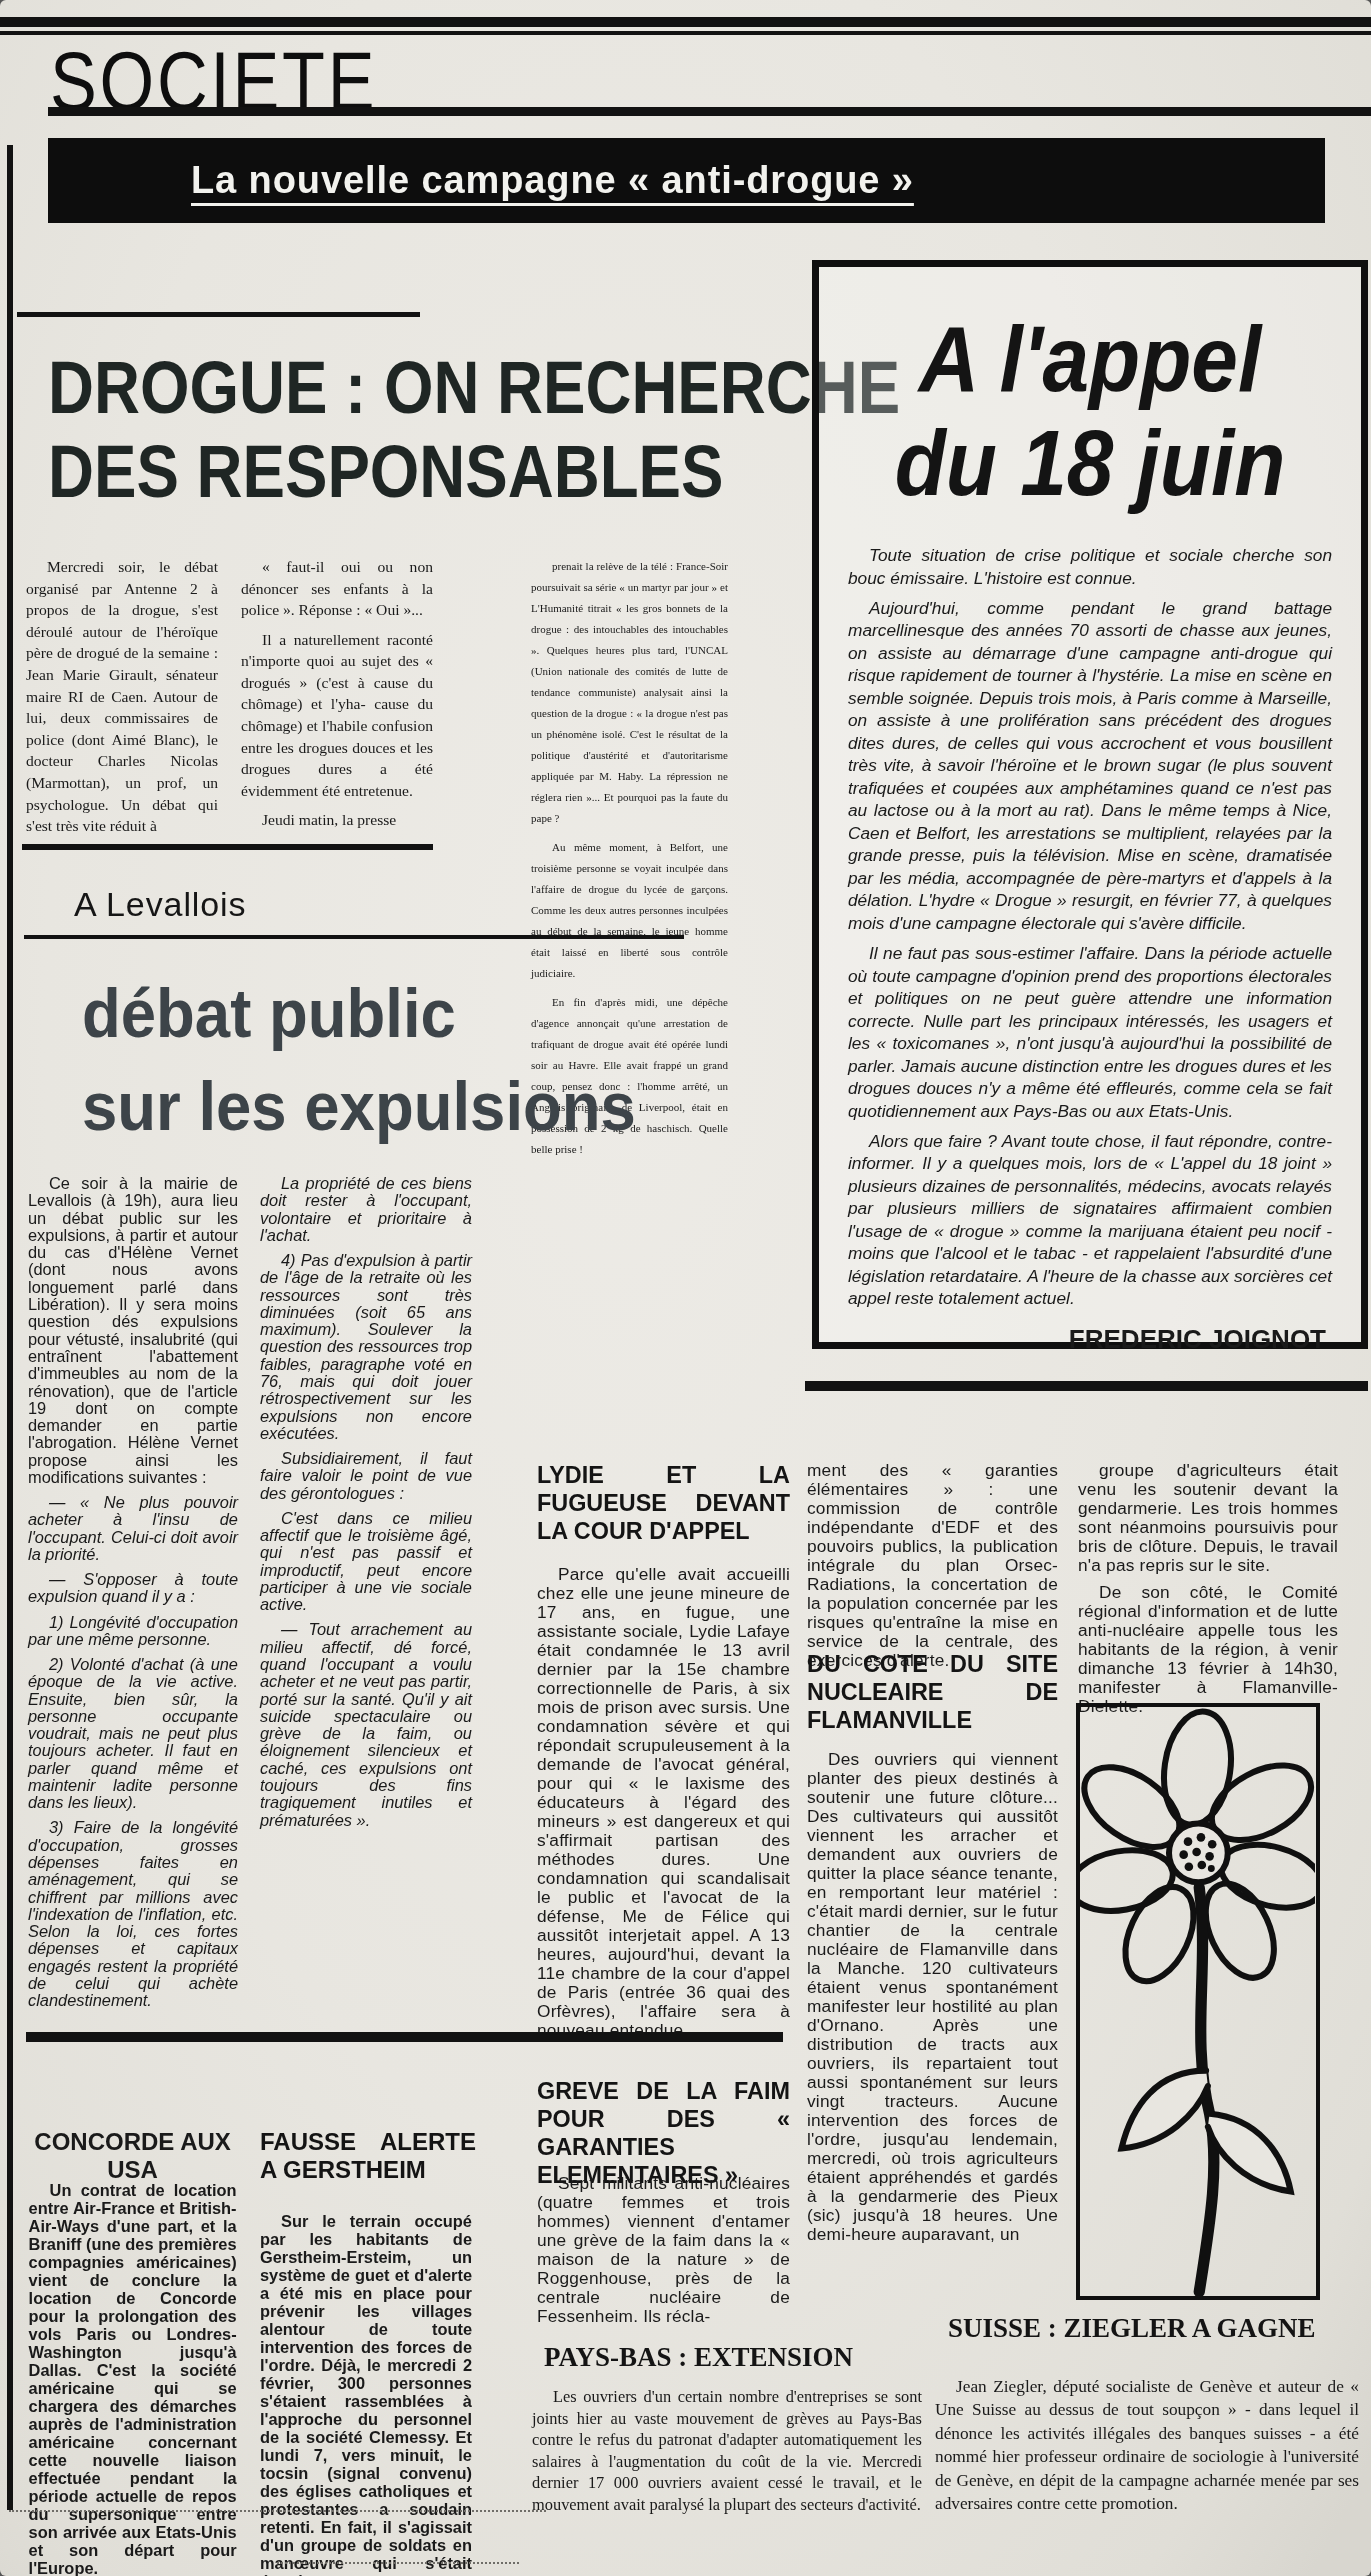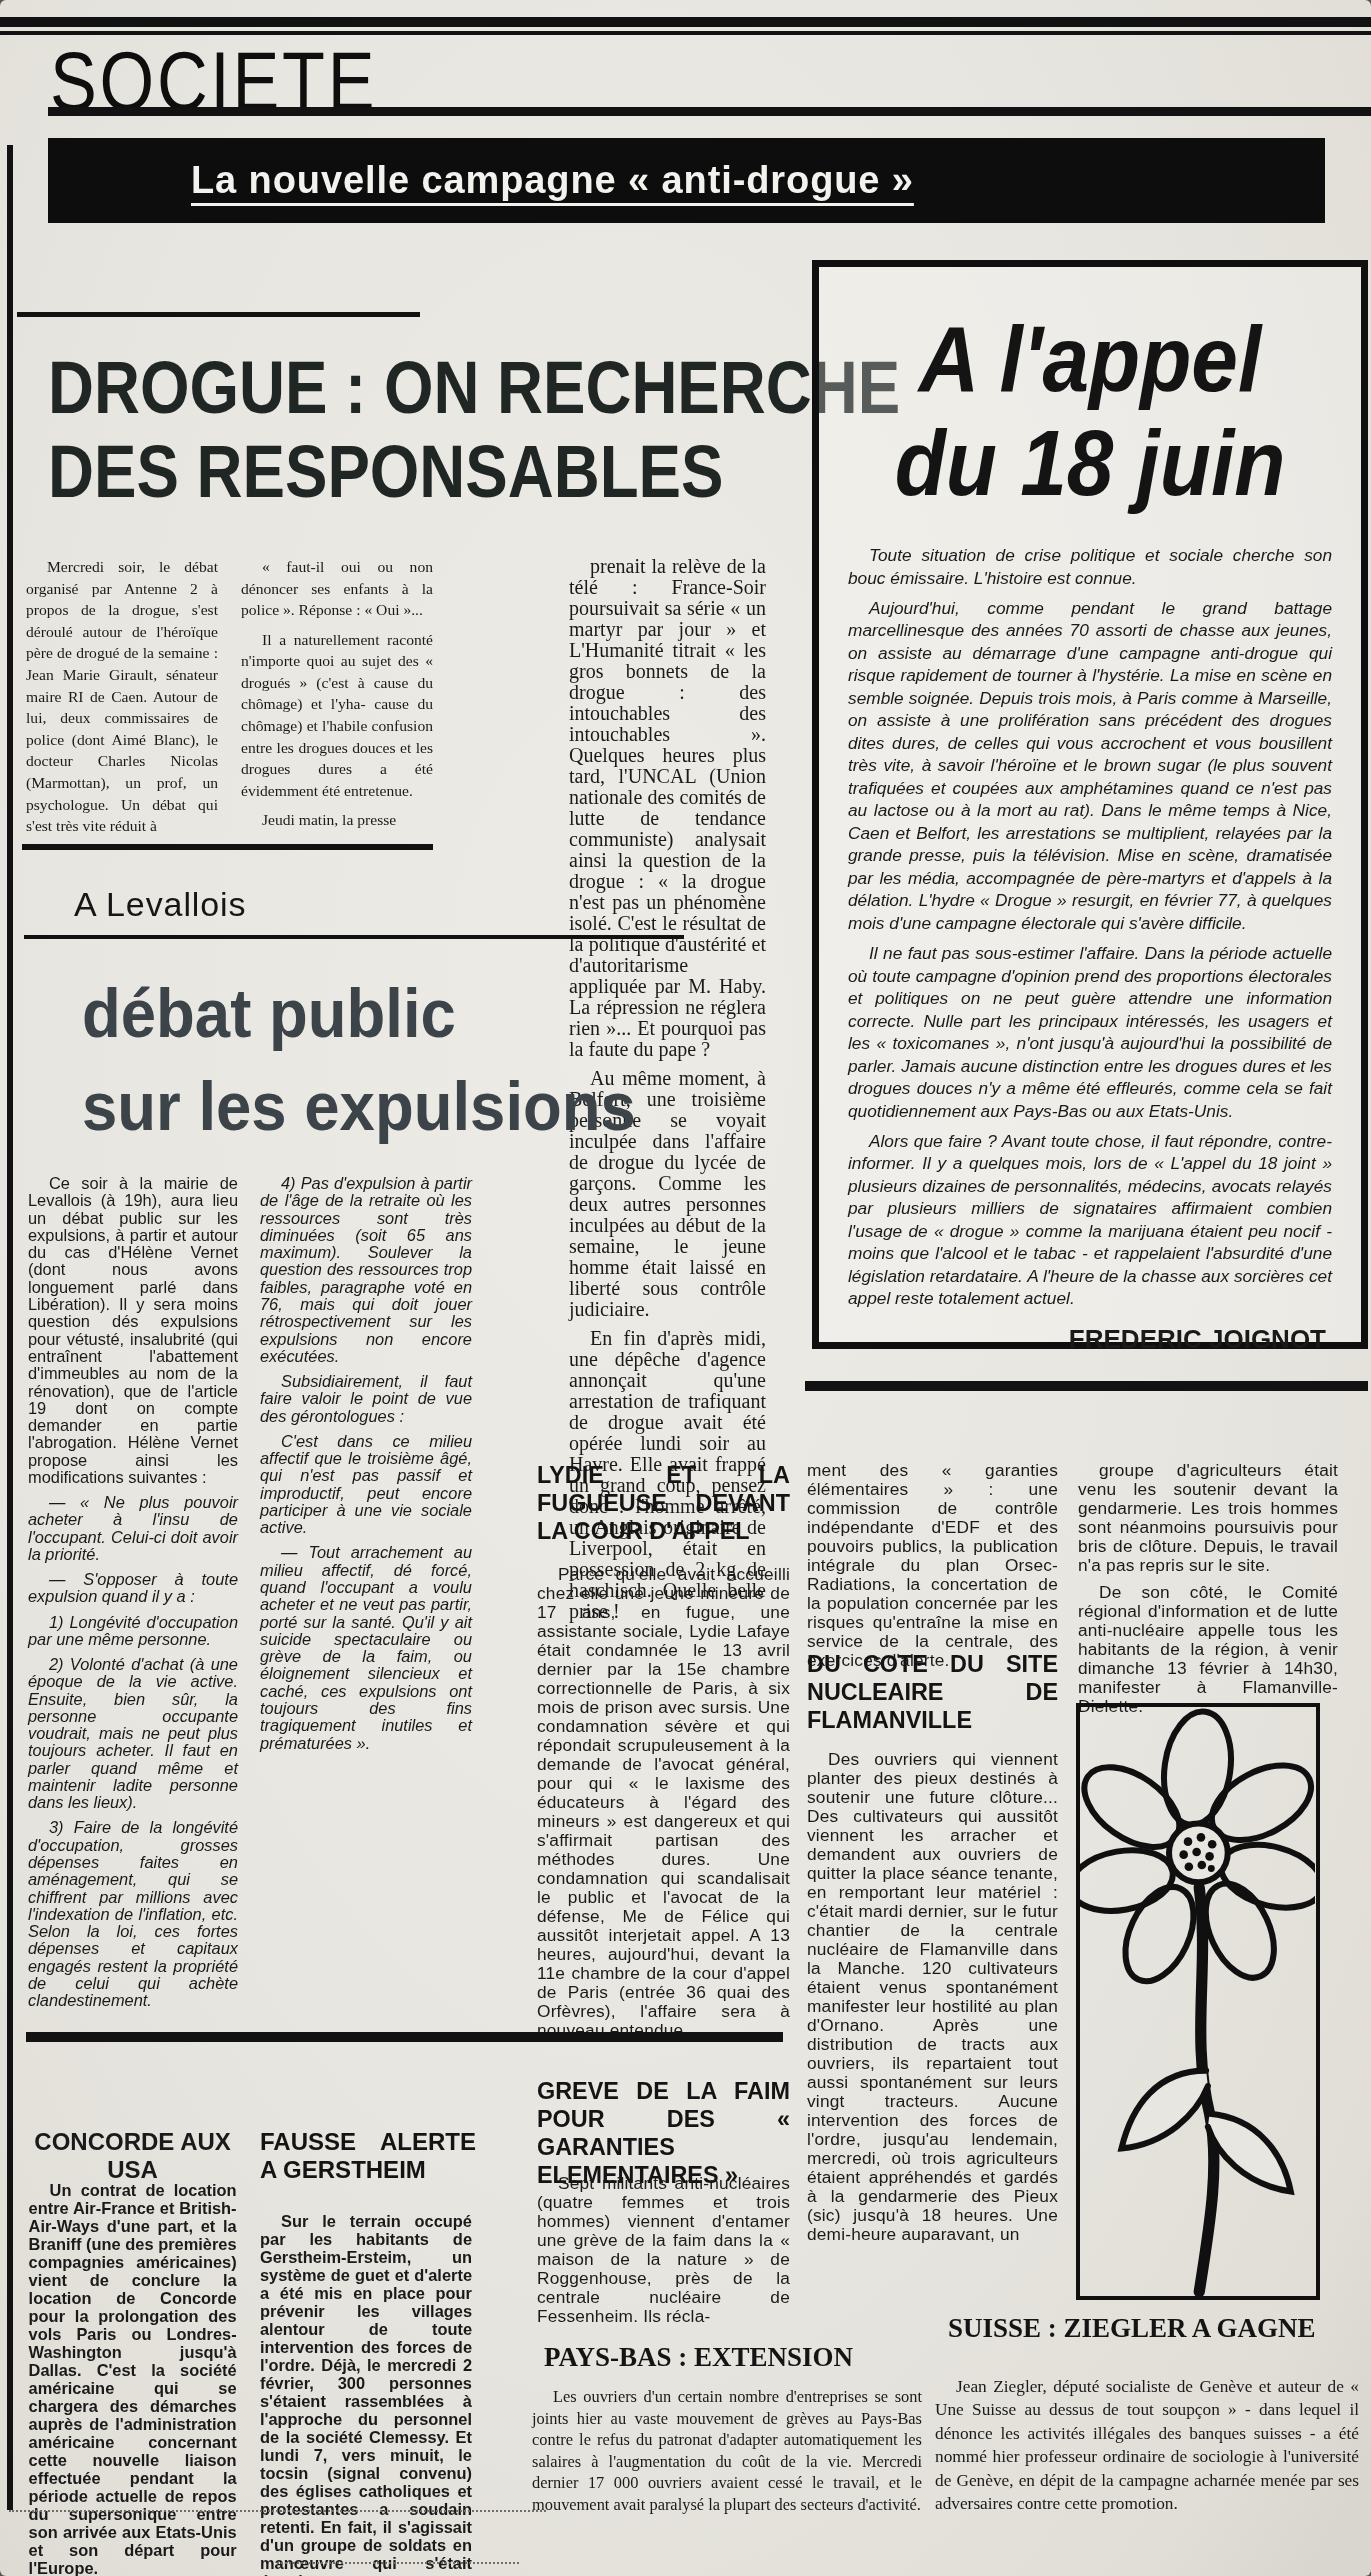--- a/index.html
+++ b/index.html
@@ -55,21 +55,21 @@
   <div class="abs bigheadline" style="left:48px;top:429px;">DES RESPONSABLES</div>
 
   <div class="abs serifbody just col" style="left:26px;top:556px;width:192px;font-size:15.6px;line-height:21.6px;">
       <p>Mercredi soir, le débat organisé par Antenne 2 à propos de la drogue, s'est déroulé autour de l'héroïque père de drogué de la semaine : Jean Marie Girault, sénateur maire RI de Caen. Autour de lui, deux commissaires de police (dont Aimé Blanc), le docteur Charles Nicolas (Marmottan), un prof, un psychologue. Un débat qui s'est très vite réduit à</p>
     </div>
   <div class="abs serifbody just col" style="left:241px;top:556px;width:192px;font-size:15.6px;line-height:21.6px;">
       <p>« faut-il oui ou non dénoncer ses enfants à la police ». Réponse : « Oui »...</p>
       <p>Il a naturellement raconté n'importe quoi au sujet des « drogués » (c'est à cause du chômage) et l'yha- cause du chômage) et l'habile confusion entre les drogues douces et les drogues dures a été évidemment été entretenue.</p>
       <p>Jeudi matin, la presse</p>
     </div>
-  <div class="abs serifbody just col" style="left:569px;top:556px;width:197px;font-size:20px;line-height:21px;">
+  <div class="abs serifbody just col" style="left:531px;top:556px;width:197px;font-size:11px;line-height:21px;">
       <p>prenait la relève de la télé : France-Soir poursuivait sa série « un martyr par jour » et L'Humanité titrait « les gros bonnets de la drogue : des intouchables des intouchables ». Quelques heures plus tard, l'UNCAL (Union nationale des comités de lutte de tendance communiste) analysait ainsi la question de la drogue : « la drogue n'est pas un phénomène isolé. C'est le résultat de la politique d'austérité et d'autoritarisme appliquée par M. Haby. La répression ne réglera rien »... Et pourquoi pas la faute du pape ?</p>
       <p>Au même moment, à Belfort, une troisième personne se voyait inculpée dans l'affaire de drogue du lycée de garçons. Comme les deux autres personnes inculpées au début de la semaine, le jeune homme était laissé en liberté sous contrôle judiciaire.</p>
       <p>En fin d'après midi, une dépêche d'agence annonçait qu'une arrestation de trafiquant de drogue avait été opérée lundi soir au Havre. Elle avait frappé un grand coup, pensez donc : l'homme arrêté, un Anglais originaire de Liverpool, était en possession de 2 kg de haschisch. Quelle belle prise !</p>
     </div>
 
   <div class="abs" style="left:812px;top:260px;width:556px;height:1089px;border:7.8px solid #0f0f0f;background:rgba(255,255,255,0.25);box-sizing:border-box;">
     <div class="boxheadline" style="margin-top:40px;">A l'appel</div>
     <div class="boxheadline">du 18 juin</div>
     <div class="sansbody just col ital" style="margin:29px 29px 0 29px;font-size:17.3px;line-height:22.5px;">
         <p>Toute situation de crise politique et sociale cherche son bouc émissaire. L'histoire est connue.</p>
@@ -89,20 +89,21 @@
 
   <div class="abs sansbody just col ital-after-first" style="left:28px;top:1175px;width:210px;font-size:16.4px;line-height:17.3px;">
       <p>Ce soir à la mairie de Levallois (à 19h), aura lieu un débat public sur les expulsions, à partir et autour du cas d'Hélène Vernet (dont nous avons longuement parlé dans Libération). Il y sera moins question dés expulsions pour vétusté, insalubrité (qui entraînent l'abattement d'immeubles au nom de la rénovation), que de l'article 19 dont on compte demander en partie l'abrogation. Hélène Vernet propose ainsi les modifications suivantes :</p>
       <p>— « Ne plus pouvoir acheter à l'insu de l'occupant. Celui-ci doit avoir la priorité.</p>
       <p>— S'opposer à toute expulsion quand il y a :</p>
       <p>1) Longévité d'occupation par une même personne.</p>
       <p>2) Volonté d'achat (à une époque de la vie active. Ensuite, bien sûr, la personne occupante voudrait, mais ne peut plus toujours acheter. Il faut en parler quand même et maintenir ladite personne dans les lieux).</p>
       <p>3) Faire de la longévité d'occupation, grosses dépenses faites en aménagement, qui se chiffrent par millions avec l'indexation de l'inflation, etc. Selon la loi, ces fortes dépenses et capitaux engagés restent la propriété de celui qui achète clandestinement.</p>
     </div>
   <div class="abs sansbody just col ital" style="left:260px;top:1175px;width:212px;font-size:16.4px;line-height:17.3px;">
+      <p>La propriété de ces biens doit rester à l'occupant, volontaire et prioritaire à l'achat.</p>
       <p>4) Pas d'expulsion à partir de l'âge de la retraite où les ressources sont très diminuées (soit 65 ans maximum). Soulever la question des ressources trop faibles, paragraphe voté en 76, mais qui doit jouer rétrospectivement sur les expulsions non encore exécutées.</p>
       <p>Subsidiairement, il faut faire valoir le point de vue des gérontologues :</p>
       <p>C'est dans ce milieu affectif que le troisième âgé, qui n'est pas passif et improductif, peut encore participer à une vie sociale active.</p>
       <p>— Tout arrachement au milieu affectif, dé forcé, quand l'occupant a voulu acheter et ne veut pas partir, porté sur la santé. Qu'il y ait suicide spectaculaire ou grève de la faim, ou éloignement silencieux et caché, ces expulsions ont toujours des fins tragiquement inutiles et prématurées ».</p>
     </div>
 
   <div class="abs midhead" style="left:537px;top:1461px;width:253px;">LYDIE ET LA FUGUEUSE DEVANT LA COUR D'APPEL</div>
   <div class="abs sansbody just col" style="left:537px;top:1565px;width:253px;font-size:17.3px;line-height:19px;letter-spacing:0.2px;">
       <p>Parce qu'elle avait accueilli chez elle une jeune mineure de 17 ans, en fugue, une assistante sociale, Lydie Lafaye était condamnée le 13 avril dernier par la 15e chambre correctionnelle de Paris, à six mois de prison avec sursis. Une condamnation sévère et qui répondait scrupuleusement à la demande de l'avocat général, pour qui « le laxisme des éducateurs à l'égard des mineurs » est dangereux et qui s'affirmait partisan des méthodes dures. Une condamnation qui scandalisait le public et l'avocat de la défense, Me de Félice qui aussitôt interjetait appel. A 13 heures, aujourd'hui, devant la 11e chambre de la cour d'appel de Paris (entrée 36 quai des Orfèvres), l'affaire sera à nouveau entendue.</p>
     </div>

